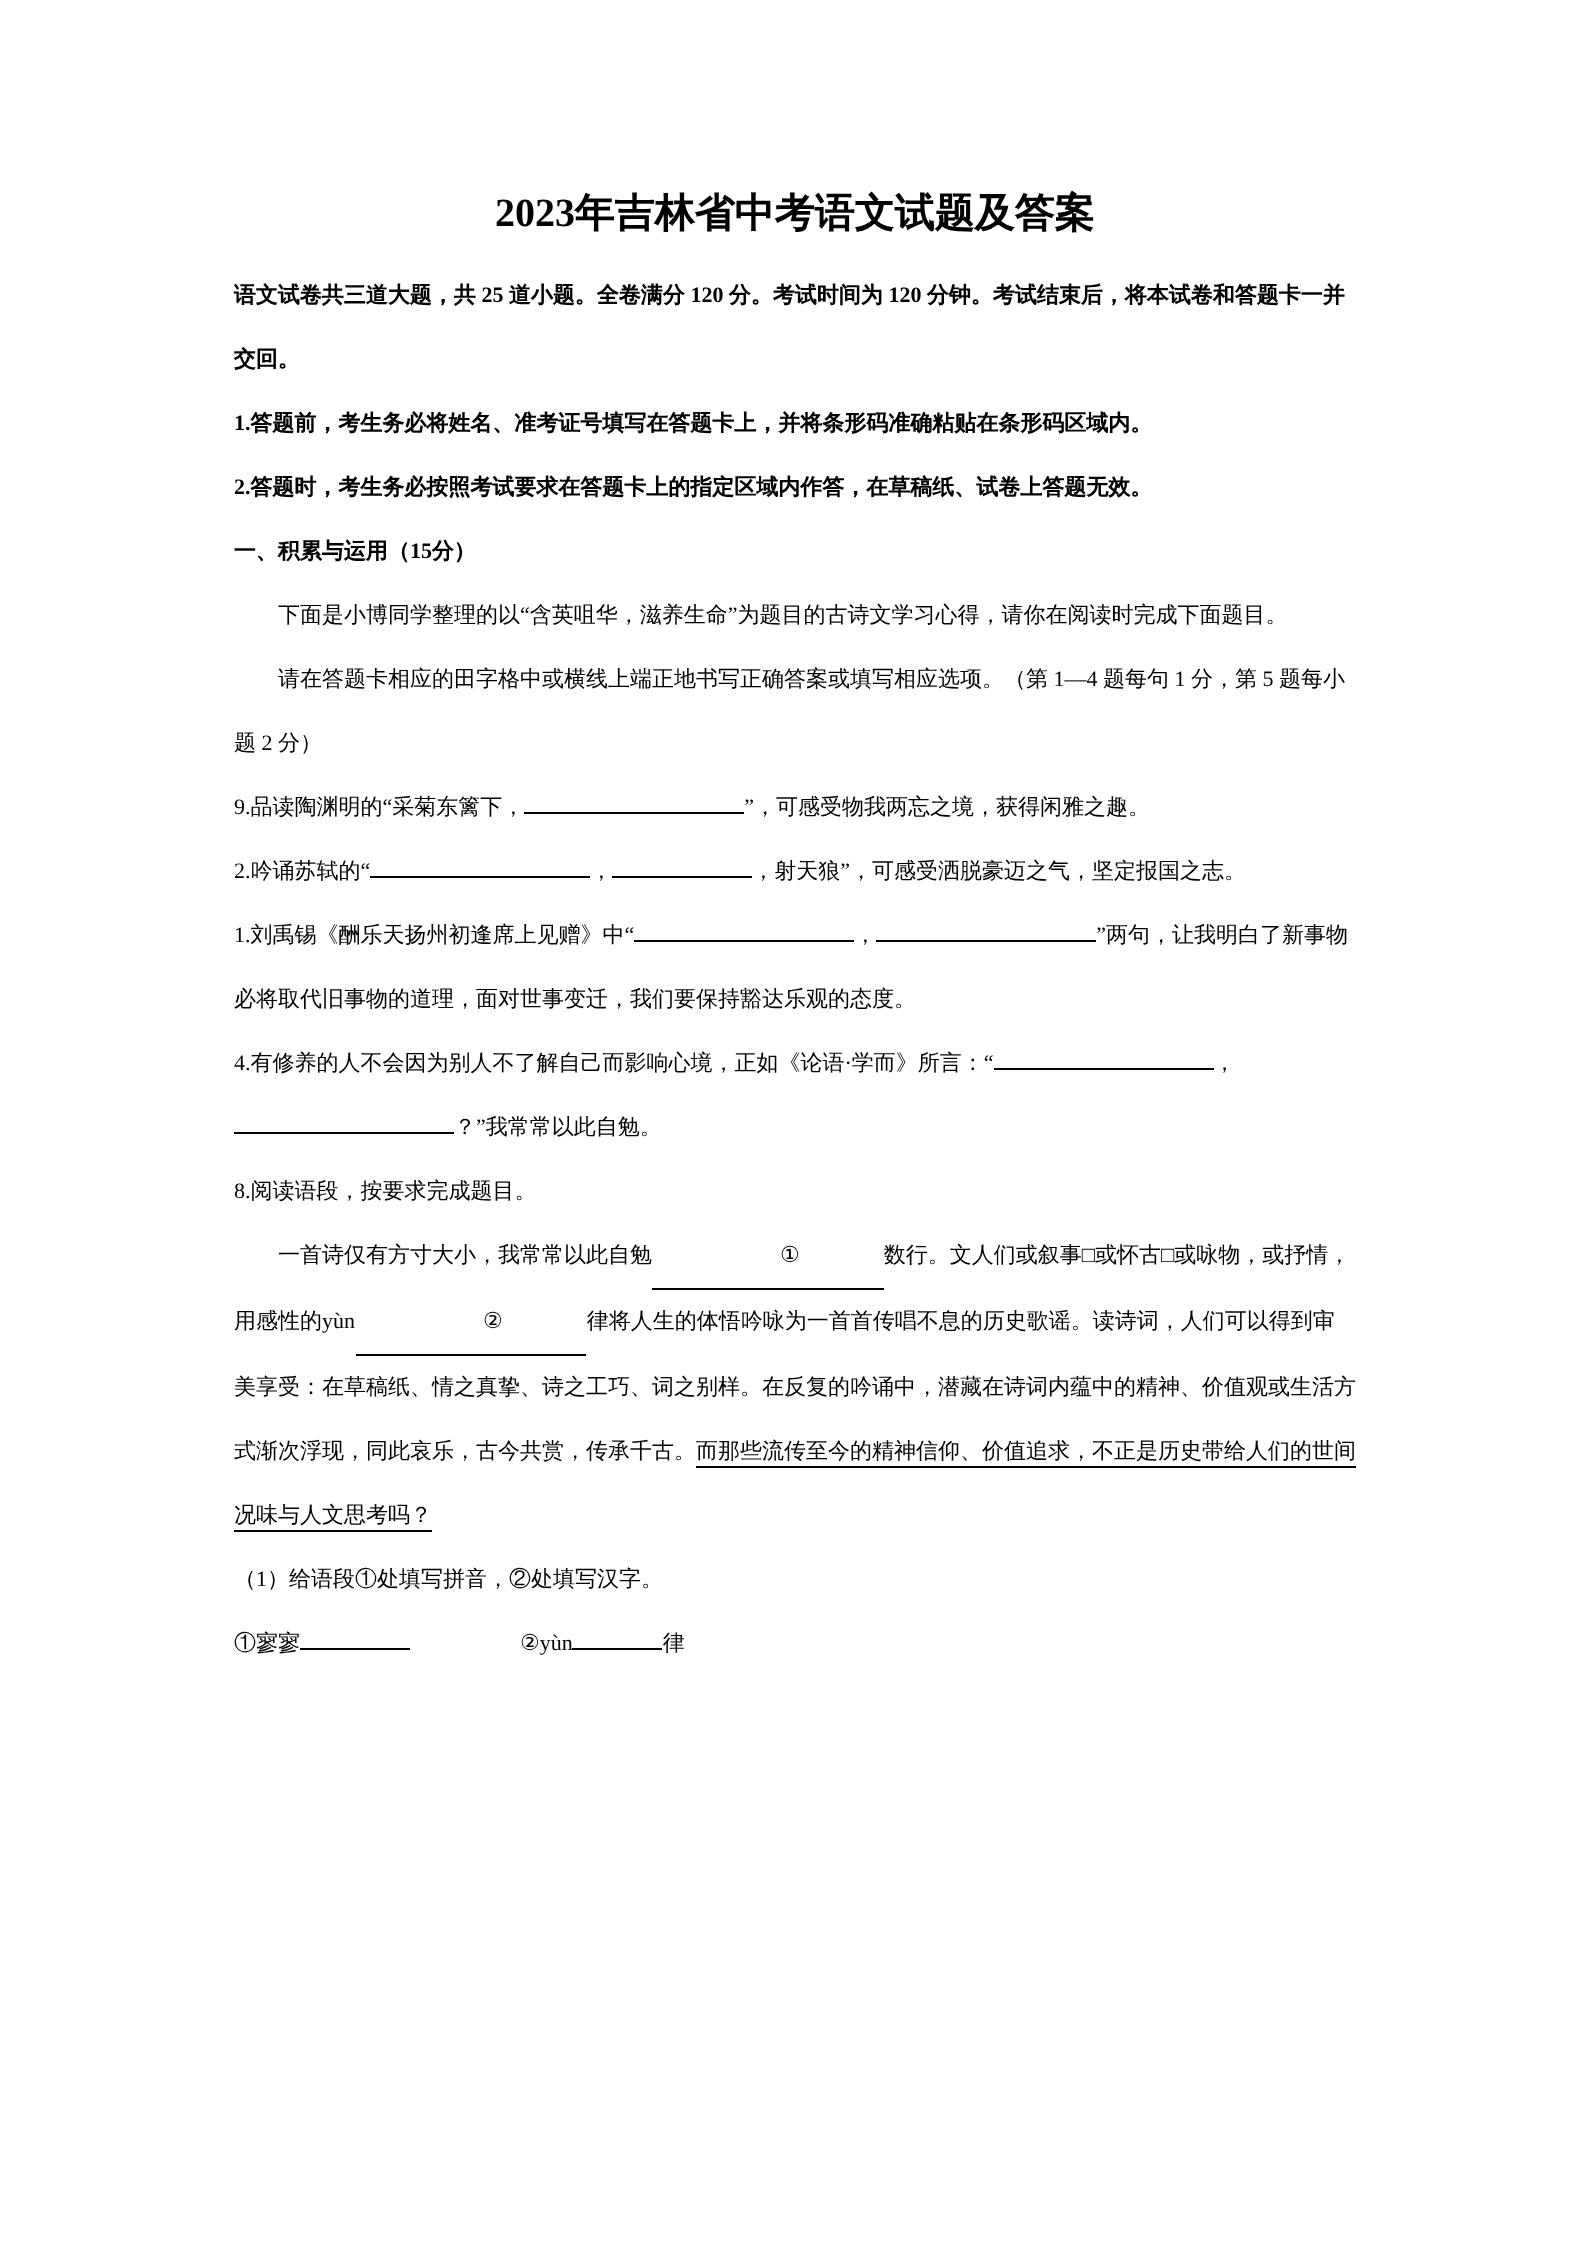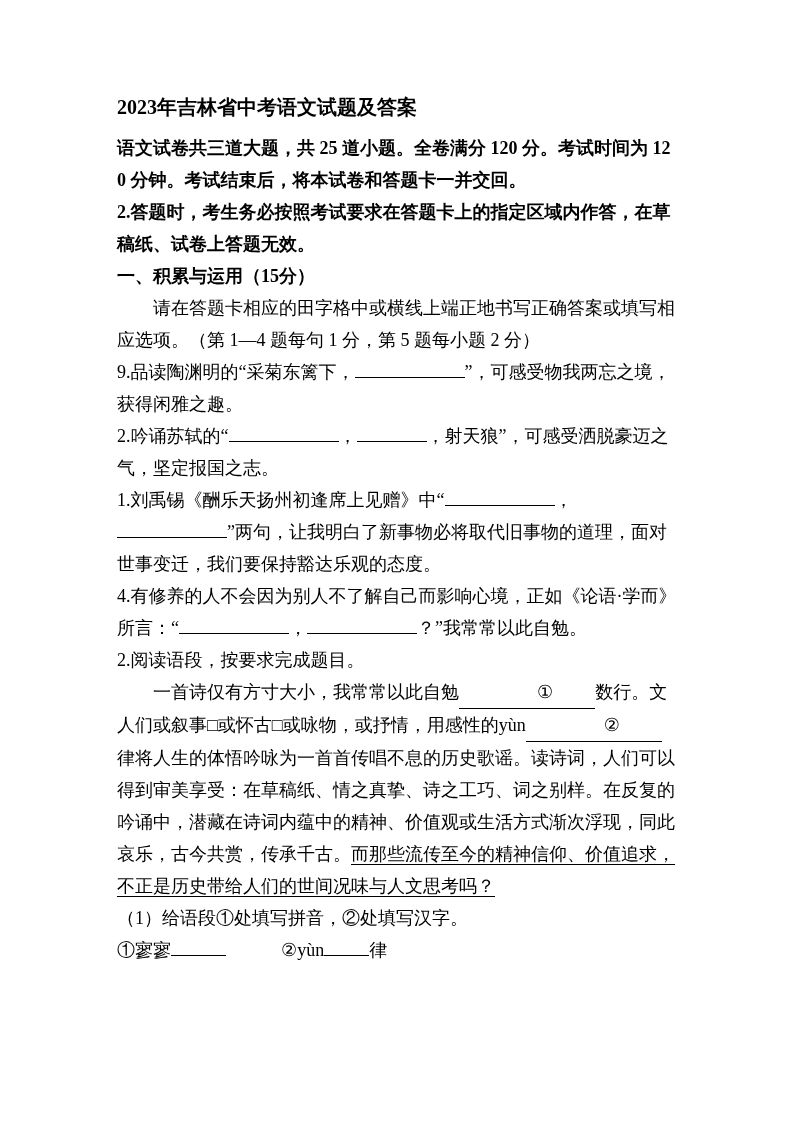--- a/index.html
+++ b/index.html
@@ -4,58 +4,60 @@
 <style>
   html,body{margin:0;padding:0;}
   body{
     width:794px;height:1123px;background:#ffffff;color:#000;
     font-family:"Liberation Serif","DejaVu Serif",serif;
     overflow:hidden;
   }
   .page{padding:92px 116px 0 117px;width:561px;}
   .doc-title{
     font-size:20px;line-height:30px;font-weight:bold;
-    text-align:left;margin:0 0 10px 0;
+    text-align:center;margin:0 0 10px 0;
   }
-  p{margin:0;font-size:18px;line-height:32px;word-break:break-all;}
+  p{margin:0;font-size:11px;line-height:32px;word-break:break-all;}
   .bold{font-weight:bold;}
   .ind{text-indent:2em;}
   .blank{display:inline-block;border-bottom:1px solid #000;height:14px;vertical-align:baseline;}
   .w110{width:110px;}
   .w70{width:70px;}
   .w55{width:55px;}
   .w45{width:45px;}
   .cblank{display:inline-block;border-bottom:1px solid #000;padding:0 42px;}
   .u{text-decoration:underline;text-underline-offset:4px;}
   .gap{display:inline-block;width:55px;}
 </style>
 </head>
 <body>
 
 <div class="page">
 
   <h1 class="doc-title">2023年吉林省中考语文试题及答案</h1>
 
   <p class="bold">语文试卷共三道大题，共 25 道小题。全卷满分 120 分。考试时间为 120 分钟。考试结束后，将本试卷和答题卡一并交回。</p>
 
+  <p class="bold">1.答题前，考生务必将姓名、准考证号填写在答题卡上，并将条形码准确粘贴在条形码区域内。</p>
   <p class="bold">2.答题时，考生务必按照考试要求在答题卡上的指定区域内作答，在草稿纸、试卷上答题无效。</p>
 
   <p class="bold">一、积累与运用（15分）</p>
 
+  <p class="ind">下面是小博同学整理的以“含英咀华，滋养生命”为题目的古诗文学习心得，请你在阅读时完成下面题目。</p>
   <p class="ind">请在答题卡相应的田字格中或横线上端正地书写正确答案或填写相应选项。（第 1—4 题每句 1 分，第 5 题每小题 2 分）</p>
 
   <p><span>9.品读陶渊明的“采菊东篱下，</span><span class="blank w110"></span><span>”，可感受物我两忘之境，获得闲雅之趣。</span></p>
 
   <p><span>2.吟诵苏轼的“</span><span class="blank w110"></span><span>，</span><span class="blank w70"></span><span>，射天狼”，可感受洒脱豪迈之气，坚定报国之志。</span></p>
 
   <p><span>1.刘禹锡《酬乐天扬州初逢席上见赠》中“</span><span class="blank w110"></span><span>，</span><span class="blank w110"></span><span>”两句，让我明白了新事物必将取代旧事物的道理，面对世事变迁，我们要保持豁达乐观的态度。</span></p>
 
   <p><span>4.有修养的人不会因为别人不了解自己而影响心境，正如《论语·学而》所言：“</span><span class="blank w110"></span><span>，</span><span class="blank w110"></span><span>？”我常常以此自勉。</span></p>
 
-  <p>2.阅读语段，按要求完成题目。</p>
+  <p>8.阅读语段，按要求完成题目。</p>
 
   <p class="ind"><span>一首诗仅有方寸大小，我常常以此自勉</span><span class="cblank">①</span><span>数行。文人们或叙事□或怀古□或咏物，或抒情，用感性的yùn</span><span class="cblank">②</span><span>律将人生的体悟吟咏为一首首传唱不息的历史歌谣。读诗词，人们可以得到审美享受：在草稿纸、情之真挚、诗之工巧、词之别样。在反复的吟诵中，潜藏在诗词内蕴中的精神、价值观或生活方式渐次浮现，同此哀乐，古今共赏，传承千古。</span><span class="u">而那些流传至今的精神信仰、价值追求，不正是历史带给人们的世间况味与人文思考吗？</span></p>
 
   <p>（1）给语段①处填写拼音，②处填写汉字。</p>
 
   <p><span>①寥寥</span><span class="blank w55"></span><span class="gap"></span><span>②yùn</span><span class="blank w45"></span><span>律</span></p>
 
 </div>
 
 </body></html>

